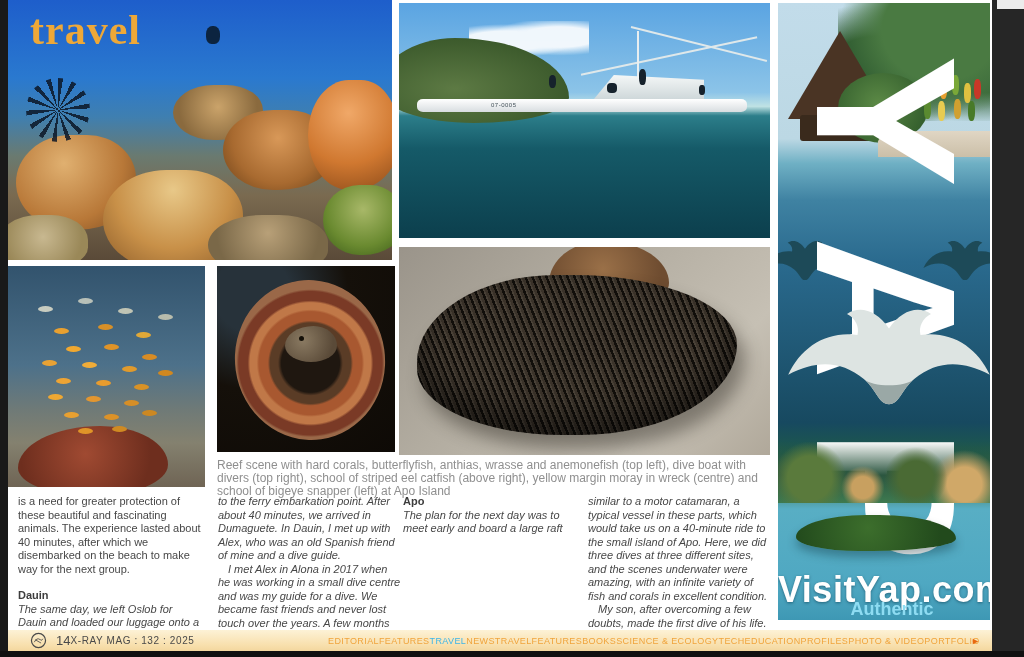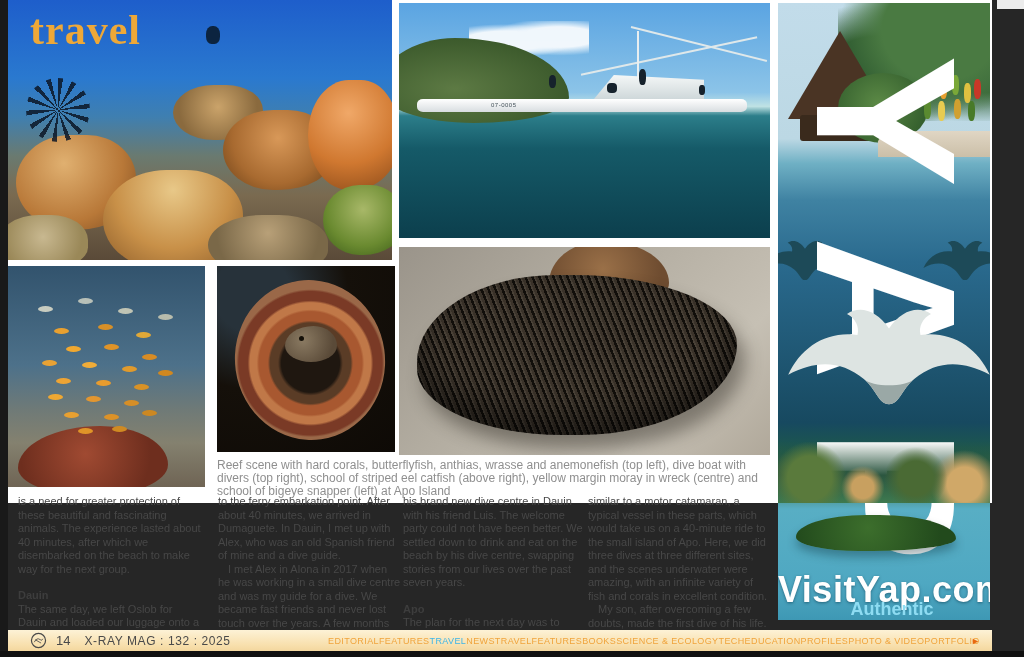--- a/index.html
+++ b/index.html
@@ -1,19 +1,19 @@
 <!DOCTYPE html>
 <html><head>
 <meta charset="utf-8">
 <style>
   * { margin:0; padding:0; box-sizing:border-box; }
   html,body { width:1024px; height:657px; overflow:hidden; background:#222; font-family:"Liberation Sans", sans-serif; }
   .viewer { position:relative; width:1024px; height:657px; background:linear-gradient(90deg,#191919 0 8px, #262626 8px); }
   .scroll-cap { position:absolute; left:997px; top:0; width:27px; height:9px; background:#ececec; }
-  .page { position:absolute; left:8px; top:0; width:984px; height:503px; background:#ffffff; }
+  .page { position:absolute; left:8px; top:0; width:984px; height:651px; background:#ffffff; }
   .photo { position:absolute; overflow:hidden; }
 
   
   .reef { left:0; top:0; width:384px; height:260px; background:linear-gradient(180deg,#1e5ecb 0%, #2a79cf 30%, #3f7fb0 45%, #6a7a70 60%, #7a6a50 75%, #5a4a38 100%); }
   .coral { position:absolute; border-radius:50% 45% 55% 50%/55% 50% 45% 55%; }
   .c1 { left:8px; top:135px; width:120px; height:95px; background:radial-gradient(circle at 40% 30%, #e0b070, #b87838 60%, #7a4a20); }
   .c2 { left:95px; top:170px; width:140px; height:100px; background:radial-gradient(circle at 50% 20%, #e8c888, #c89048 55%, #8a5a28); }
   .c3 { left:215px; top:110px; width:110px; height:80px; background:radial-gradient(circle at 50% 35%, #d89858, #a86a30 60%, #6a4018); }
   .c4 { left:300px; top:80px; width:90px; height:110px; background:radial-gradient(circle at 45% 30%, #f0a868, #d07830 55%, #8a4a1a); }
   .c5 { left:165px; top:85px; width:90px; height:55px; background:radial-gradient(circle at 50% 40%, #caa36a, #8a6a3e 70%); }
@@ -57,21 +57,21 @@
 
   
   .catfish { left:391px; top:247px; width:371px; height:208px; background:linear-gradient(135deg,#9a948a 0%, #b3ada1 40%, #c6c0b4 75%, #b0a89a 100%); }
   .rock { position:absolute; left:150px; top:-6px; width:120px; height:70px; border-radius:45% 55% 50% 50%/60% 60% 40% 40%; background:radial-gradient(circle at 45% 40%, #9a7048, #6e4c30 75%); }
   .eel-mass { position:absolute; left:18px; top:28px; width:320px; height:160px; border-radius:46% 54% 52% 48%/58% 46% 60% 44%; background:repeating-linear-gradient(68deg, #3b332a 0 2.5px, #120f0b 2.5px 5px, #4a4238 5px 6.5px); box-shadow:inset 0 -18px 30px rgba(0,0,0,.55), 8px 14px 18px rgba(40,35,28,.45); }
 
   
   .caption { position:absolute; left:209px; top:459px; width:556px; font-size:12px; line-height:13px; color:#8f8f8f; }
   .col { position:absolute; top:495px; width:184px; font-size:11px; line-height:13.5px; color:#474747; }
   .col p { margin-bottom:13px; }
-  .col p.tight { margin-bottom:0; }
+  .col p.tight { margin-bottom:0;font-style:italic; }
   .col p.indent { text-indent:10px; }
   .col h3 { font-size:11px; color:#3d3d3d; margin:0; }
   .col-1 { left:10px; } .col-2 { left:210px; } .col-3 { left:395px; } .col-4 { left:580px; }
 
   
   .ad { position:absolute; left:770px; top:3px; width:212px; height:617px; overflow:hidden; background:linear-gradient(180deg,#c2dcea 0%, #bcd8e4 22%, #6fb0c4 26%, #3f82a2 32%, #2a6a8e 42%, #174960 68%, #1e5a4a 73%, #3c6a3c 77%, #58aec4 82%, #4fa8c2 94%, #3e98b4 100%); }
   .ad-palms { position:absolute; left:60px; top:-12px; width:170px; height:130px; background:radial-gradient(ellipse at 60% 30%, #4a7a42 0 40%, rgba(0,0,0,0) 70%), radial-gradient(ellipse at 25% 60%, #2e5a30 0 30%, rgba(0,0,0,0) 60%), radial-gradient(ellipse at 85% 55%, #38663a 0 30%, rgba(0,0,0,0) 60%); }
   .ad-house-roof { position:absolute; left:10px; top:28px; width:0; height:0; border-left:52px solid transparent; border-right:52px solid transparent; border-bottom:88px solid #4a3424; }
   .ad-house-base { position:absolute; left:22px; top:112px; width:80px; height:26px; background:#3a2a1c; border-radius:3px; }
   .ad-bush { position:absolute; left:60px; top:70px; width:90px; height:70px; border-radius:50%; background:radial-gradient(circle at 45% 45%, #5c8a46, #35602e 75%); }
@@ -84,21 +84,21 @@
   .manta-big { position:absolute; left:6px; top:290px; width:210px; height:130px; z-index:4; }
   .ad-reefband { position:absolute; left:0; top:438px; width:212px; height:62px; z-index:5; background:radial-gradient(circle at 15% 60%, #5a7a3c 0 12%, rgba(0,0,0,0) 20%), radial-gradient(circle at 40% 75%, #c8a060 0 8%, rgba(0,0,0,0) 16%), radial-gradient(circle at 65% 60%, #4a6a34 0 12%, rgba(0,0,0,0) 22%), radial-gradient(circle at 88% 70%, #d0a868 0 9%, rgba(0,0,0,0) 18%), linear-gradient(180deg, rgba(20,60,50,0) 0%, #2c5640 55%, #3e7a50 100%); }
   .ad-island { position:absolute; left:18px; top:512px; width:160px; height:36px; z-index:6; border-radius:50% 55% 60% 45%/70% 75% 40% 45%; background:radial-gradient(circle at 45% 35%, #3c6e2c, #224a1c 80%); box-shadow:0 6px 10px rgba(10,40,50,.35); }
   .ad-url { position:absolute; left:0; top:566px; width:212px; text-align:right; z-index:7; font-size:36px; font-weight:bold; color:#ffffff; letter-spacing:.5px; text-shadow:0 1px 3px rgba(0,40,60,.5); }
   .ad-tagline { position:absolute; left:0; top:596px; width:212px; text-align:center; z-index:7; font-size:18px; font-weight:bold; color:#8edcf2;padding-left:16px; }
 
   
   .footer { position:absolute; left:0; top:630px; width:984px; height:21px; background:linear-gradient(180deg,#fdf2d6 0%, #f8e0ae 70%, #f3d79e 100%); display:flex; align-items:center; }
   .logo { margin-left:22px; width:17px; height:17px; flex:0 0 auto; }
   .page-num { margin-left:9px; font-size:13px; color:#4a4a4a; }
-  .mag-title { margin-left:14px; font-size:12px; color:#4a4a4a; letter-spacing:.6px; }
+  .mag-title { font-size:10px; color:#4a4a4a; letter-spacing:.6px; }
   .nav { position:absolute; left:320px; right:28px; display:flex; justify-content:space-between; align-items:center; }
   .nav span { font-size:9px; color:#f0a43c; letter-spacing:.4px; cursor:pointer; white-space:nowrap; }
   .nav span.active { color:#3db5e8; }
   .next-arrow { position:absolute; right:12px; top:6px; font-size:9px; color:#e8680f; cursor:pointer; }
   .below-bar { position:absolute; left:0; top:651px; width:1024px; height:6px; background:#101010; }
 </style>
 </head>
 <body>
 
 <div class="viewer">
@@ -156,21 +156,20 @@
     <div class="col col-1">
       <p>is a need for greater protection of these beautiful and fascinating animals. The experience lasted about 40 minutes, after which we disembarked on the beach to make way for the next group.</p>
       <h3>Dauin</h3>
       <p class="tight">The same day, we left Oslob for Dauin and loaded our luggage onto a bicycle taxi, which took us</p>
     </div>
     <div class="col col-2">
       <p class="tight">to the ferry embarkation point. After about 40 minutes, we arrived in Dumaguete. In Dauin, I met up with Alex, who was an old Spanish friend of mine and a dive guide.</p>
       <p class="indent tight">I met Alex in Alona in 2017 when he was working in a small dive centre and was my guide for a dive. We became fast friends and never lost touch over the years. A few months ago, he left Alona to open</p>
     </div>
     <div class="col col-3">
-      <p>his brand new dive centre in Dauin with his friend Luis. The welcome party could not have been better. We settled down to drink and eat on the beach by his dive centre, swapping stories from our lives over the past seven years.</p>
       <h3>Apo</h3>
       <p class="tight">The plan for the next day was to meet early and board a large raft</p>
     </div>
     <div class="col col-4">
       <p class="tight">similar to a motor catamaran, a typical vessel in these parts, which would take us on a 40-minute ride to the small island of Apo. Here, we did three dives at three different sites, and the scenes underwater were amazing, with an infinite variety of fish and corals in excellent condition.</p>
       <p class="indent tight">My son, after overcoming a few doubts, made the first dive of his life. He confessed to me afterwards that</p>
     </div>
 
     <div class="ad">
       <div class="ad-palms"></div>

